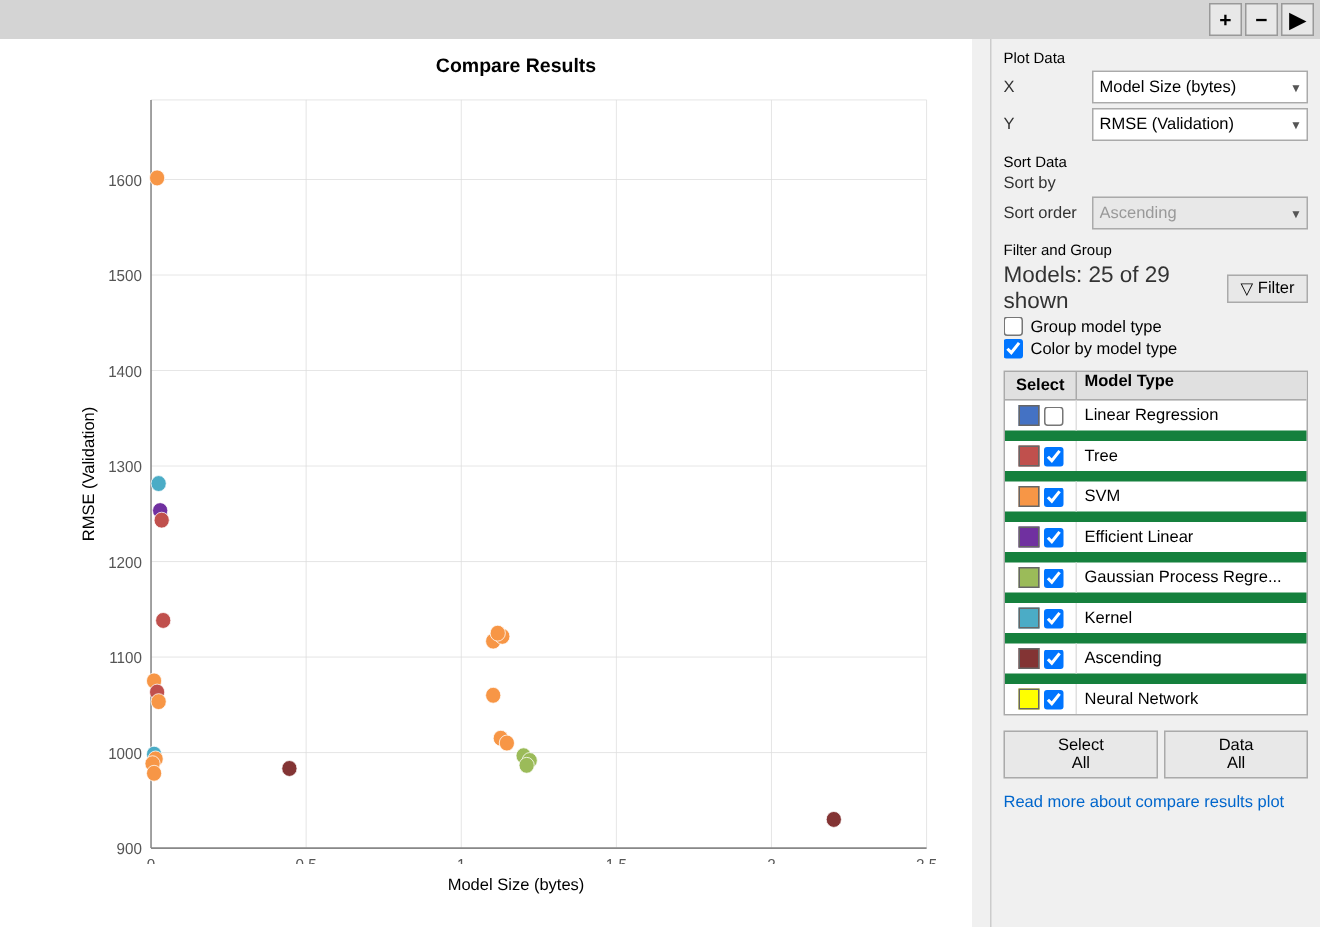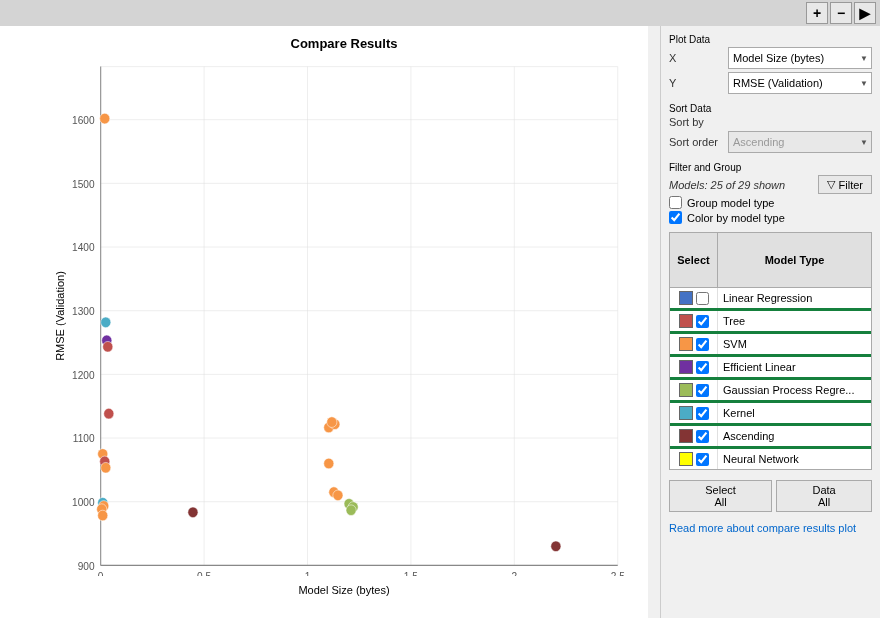--- a/index.html
+++ b/index.html
@@ -115,23 +115,22 @@
       background: #e8e8e8;
       color: #999;
     }
     .filter-row {
       display: flex;
       align-items: center;
       justify-content: space-between;
       margin-bottom: 2px;
     }
     .filter-info {
-      font-size: 11px;
+      font-size: 15px;
       color: #333;
-      font-style: italic;
     }
     .filter-btn {
       display: flex;
       align-items: center;
       gap: 3px;
       padding: 2px 8px;
       background: #e8e8e8;
       border: 1px solid #aaa;
       cursor: pointer;
       font-size: 11px;
@@ -158,27 +157,26 @@
       border-bottom: 1px solid #aaa;
       font-weight: bold;
     }
     .model-table-header .col-select {
       width: 48px;
       padding: 3px 5px;
       border-right: 1px solid #aaa;
     }
     .model-table-header .col-type {
       flex: 1;
-      padding: 21px 5px;
-      text-align: center;
+      padding: 0 5px;
     }
     .model-row {
       display: flex;
       align-items: center;
-      border-bottom: 3px solid #15803d;
+      border-bottom: 7px solid #15803d;
     }
     .model-row:last-child {
       border-bottom: none;
     }
     .col-select {
       width: 48px;
       display: flex;
       align-items: center;
       justify-content: center;
       padding: 3px;

